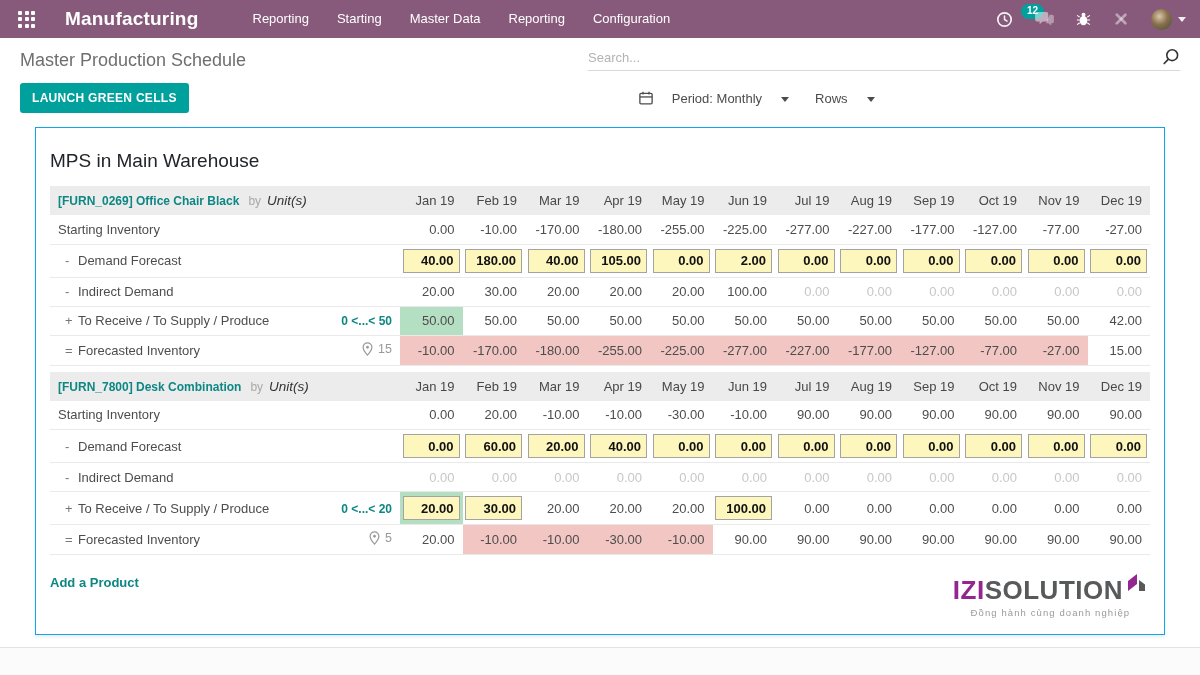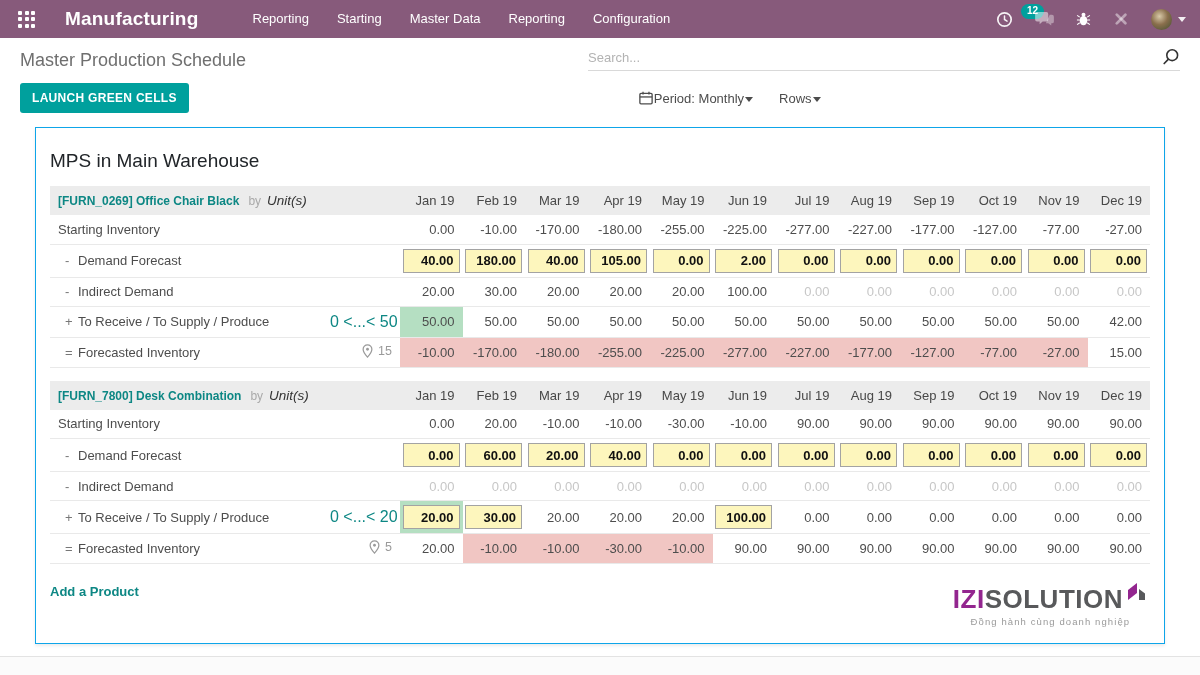--- a/index.html
+++ b/index.html
@@ -45,47 +45,47 @@
   .searchbox { margin-left:auto; width:592px; display:flex; align-items:center; border-bottom:1px solid #d9d9d9; padding-bottom:4px; }
   .searchbox input { flex:1; border:none; outline:none; font-size:13px; color:#a16207; font-family:inherit; background:transparent; }
   .searchbox input::placeholder { color:#b3b3b3; }
   .cp-row2 { display:flex; align-items:center; margin-top:12px; }
   .btn-primary {
     background: var(--accent, #00A09D); color:#fff; border:none; border-radius:3px;
     font-size:12px; font-weight:bold; letter-spacing:.3px; padding:8px 12px; cursor:pointer;
     font-family:inherit;
   }
   .filters { margin-left:450px; display:flex; align-items:center; gap:26px; color:#4c4c4c; }
-  .filter-item { display:flex; align-items:center; gap:1px; cursor:pointer; font-size:13px; }
+  .filter-item { display:flex; align-items:center; gap:19px; cursor:pointer; font-size:13px; }
   .caret-dark { width:0; height:0; border-left:4px solid transparent; border-right:4px solid transparent; border-top:5px solid #4c4c4c; margin-top:2px; }
   
   .card {
     margin: 6px 35px 0;
     border: 1px solid #0ea5e9;
     box-shadow: 0 2px 3px rgba(0,0,0,.08);
     background:#fff;
     padding: 22px 14px 16px;
     min-height: 502px;
   }
   .card-title { font-size:19px; color:#212529; font-weight:normal; margin-bottom:14px; }
-  table.mps { width:100%; border-collapse:collapse; table-layout:fixed; margin-bottom:13px; }
+  table.mps { width:100%; border-collapse:collapse; table-layout:fixed; margin-bottom:6px; }
   table.mps th, table.mps td { font-weight:normal; }
   tr.thead-row th { background:#ececec; padding:7px 8px; font-size:13px; color:#484848; text-align:right; white-space:nowrap; }
   th.prod-th { text-align:left !important; }
   .prod-link { color: var(--link-color, #0d8784); font-weight:bold; font-size:12px; text-decoration:none; cursor:pointer; }
   .by { color:#a9a9a9; font-size:12px; margin-left:9px; }
   .uom { color:#333; font-size:13.5px; font-style:italic; margin-left:6px; }
   tr.data-row td { border-bottom:1px solid #e9e9e9; padding:6px 8px; font-size:13px; color:#4d4d4d; }
   tr.data-row { height:29px; }
   tr.input-row { height:33px; }
   tr.input-row td { padding:3px 8px; }
   td.label-cell { text-align:left; color:#444; }
   .prefix { display:inline-block; width:13px; color:#777; margin-left:7px; }
   td.aux { text-align:right; white-space:nowrap; }
-  .supply-range { color: var(--link-color, #0d8784); font-weight:normal; font-size:16px; }
+  .supply-range { color: var(--link-color, #0d8784); font-weight:bold; font-size:12px; }
   .pin-wrap { display:inline-flex; align-items:center; gap:5px; color:#9a9a9a; font-size:12.5px; }
   td.cell { text-align:right; white-space:nowrap; }
   td.val.muted { color:#c7c7c7; }
   td.val.green { background: var(--green-cell, #b5dfc2); }
   td.val.red { background: var(--red-cell, #f1c6c3); }
   td.input-cell { padding:3px 3px 3px 0 !important; }
   td.input-cell.sel { background: var(--green-cell, #b5dfc2); }
   .qty-input {
     width:57px; height:24px; text-align:right;
     background: var(--input-bg, #fdf6bd);

